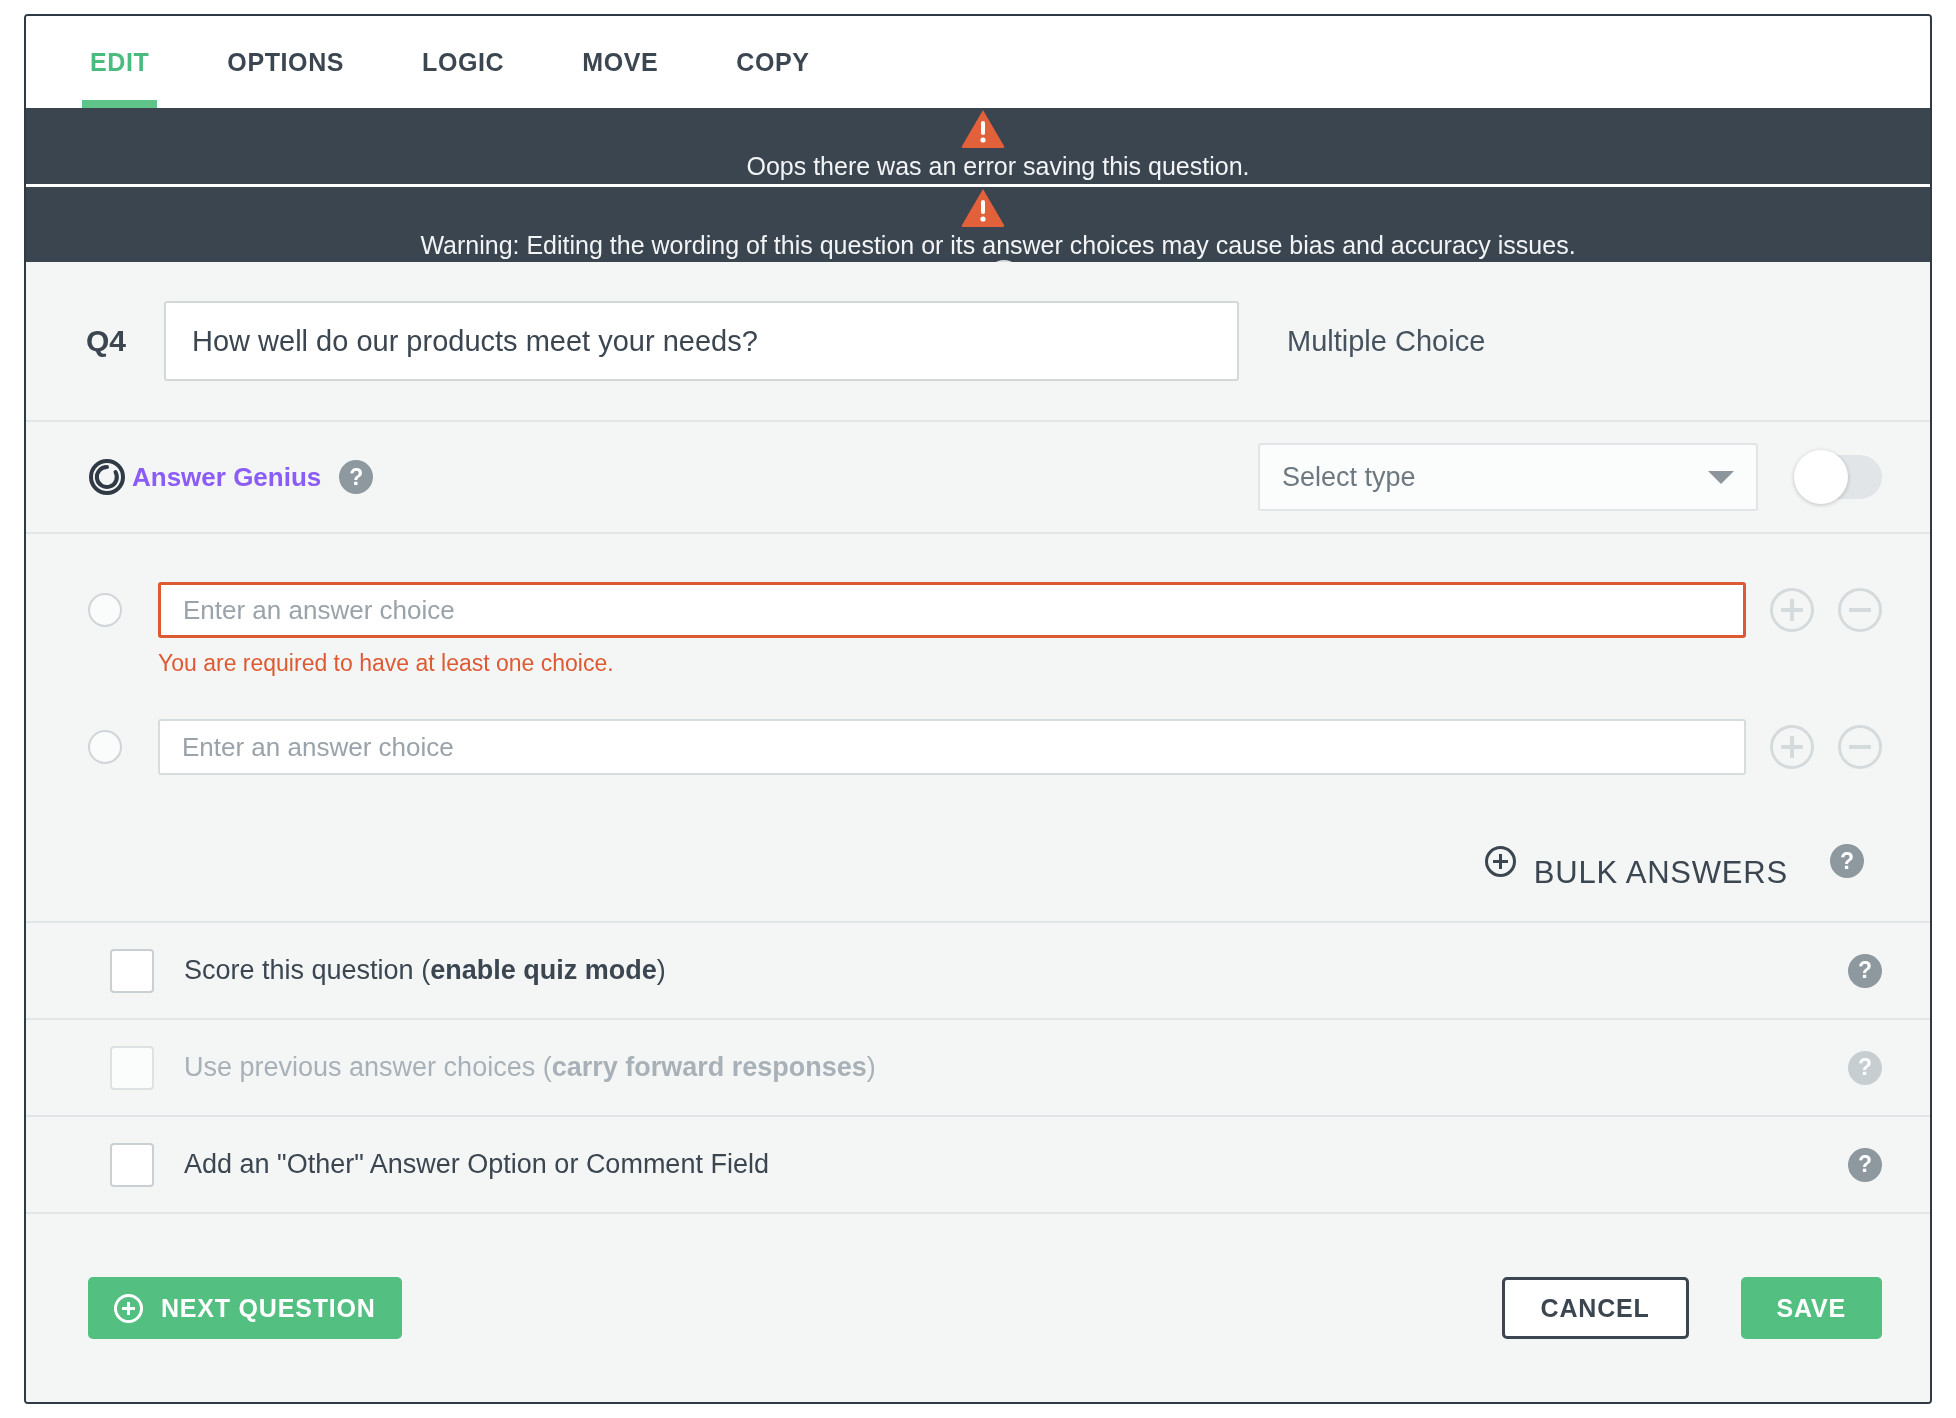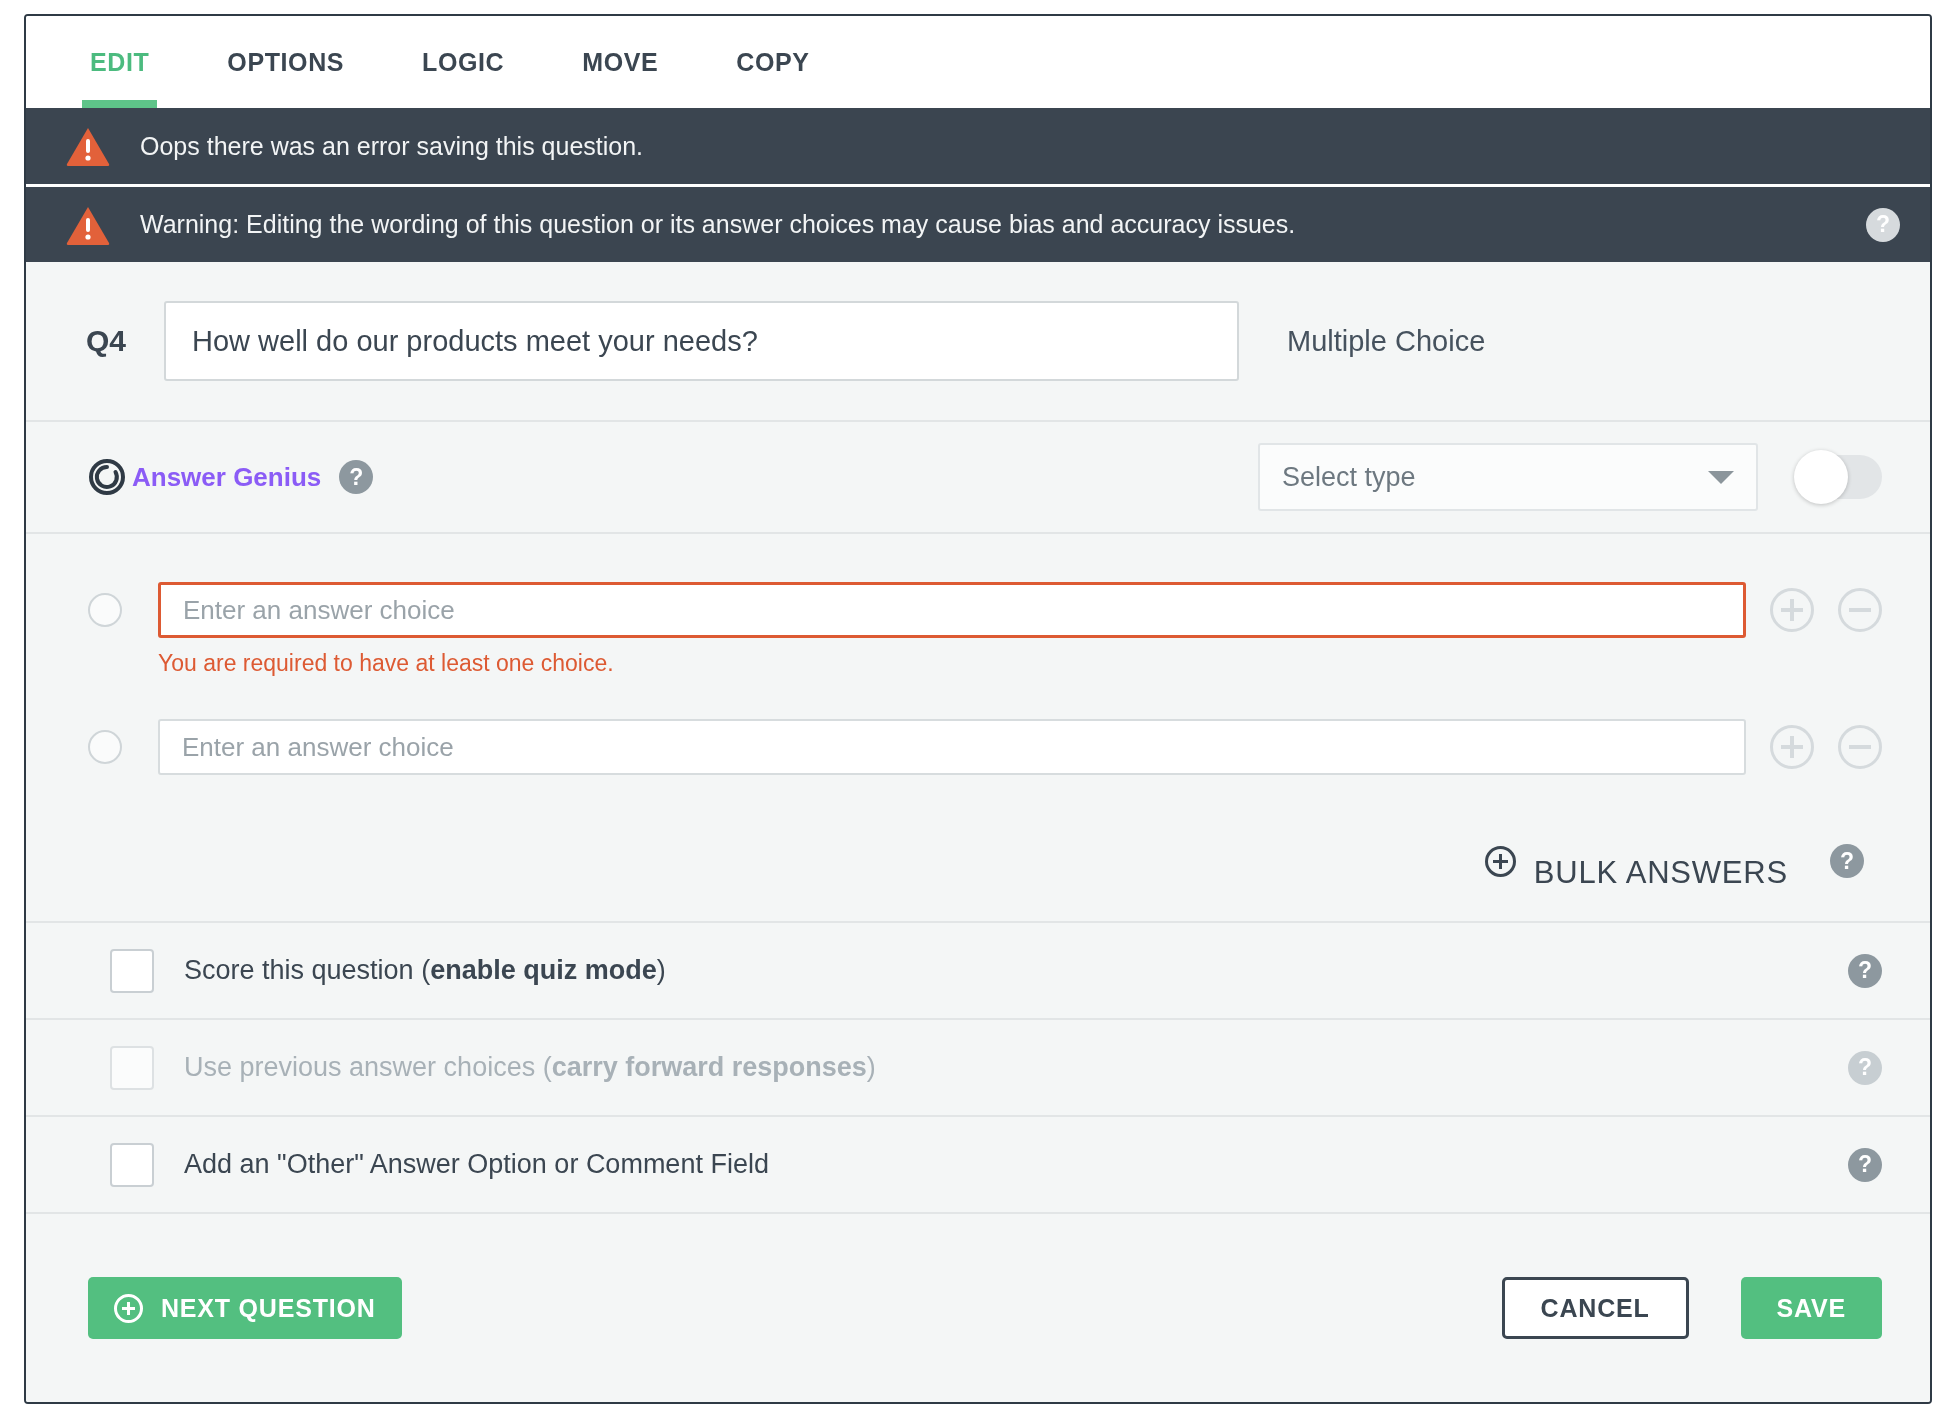--- a/index.html
+++ b/index.html
@@ -59,20 +59,21 @@
     background: #5ec489;
   }
 
   
   .banner {
     background: #3b4550;
     display: flex;
     align-items: center;
     padding: 0 30px 0 40px;
     color: #ffffff;
+    flex-direction: column;
   }
   .banner.error { height: 76px; flex: 0 0 76px; }
   .banner.warn  { height: 78px; flex: 0 0 78px; border-top: 3px solid #ffffff; }
   .banner-text {
     font-size: 25px;
     margin-left: 30px;
     color: #f2f4f5;
     white-space: nowrap;
   }
   .warn-tri {

